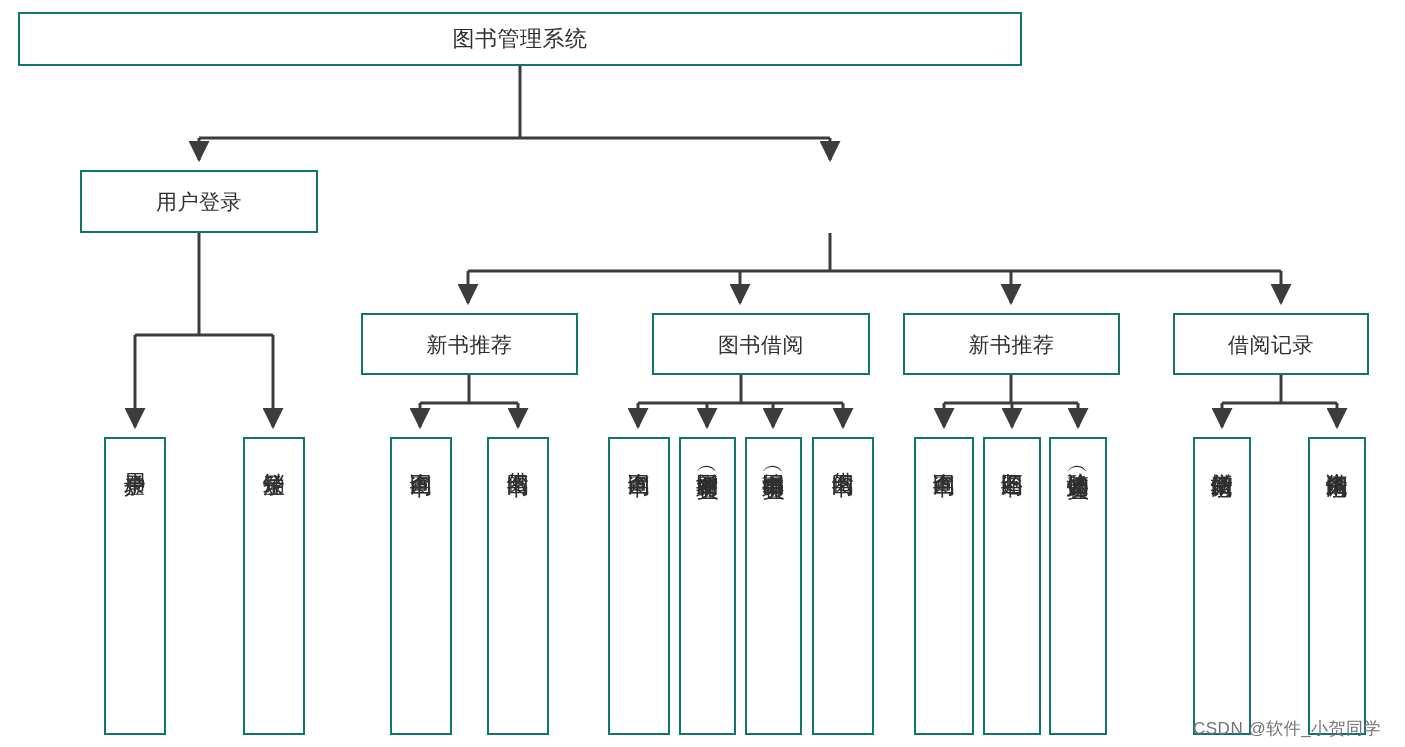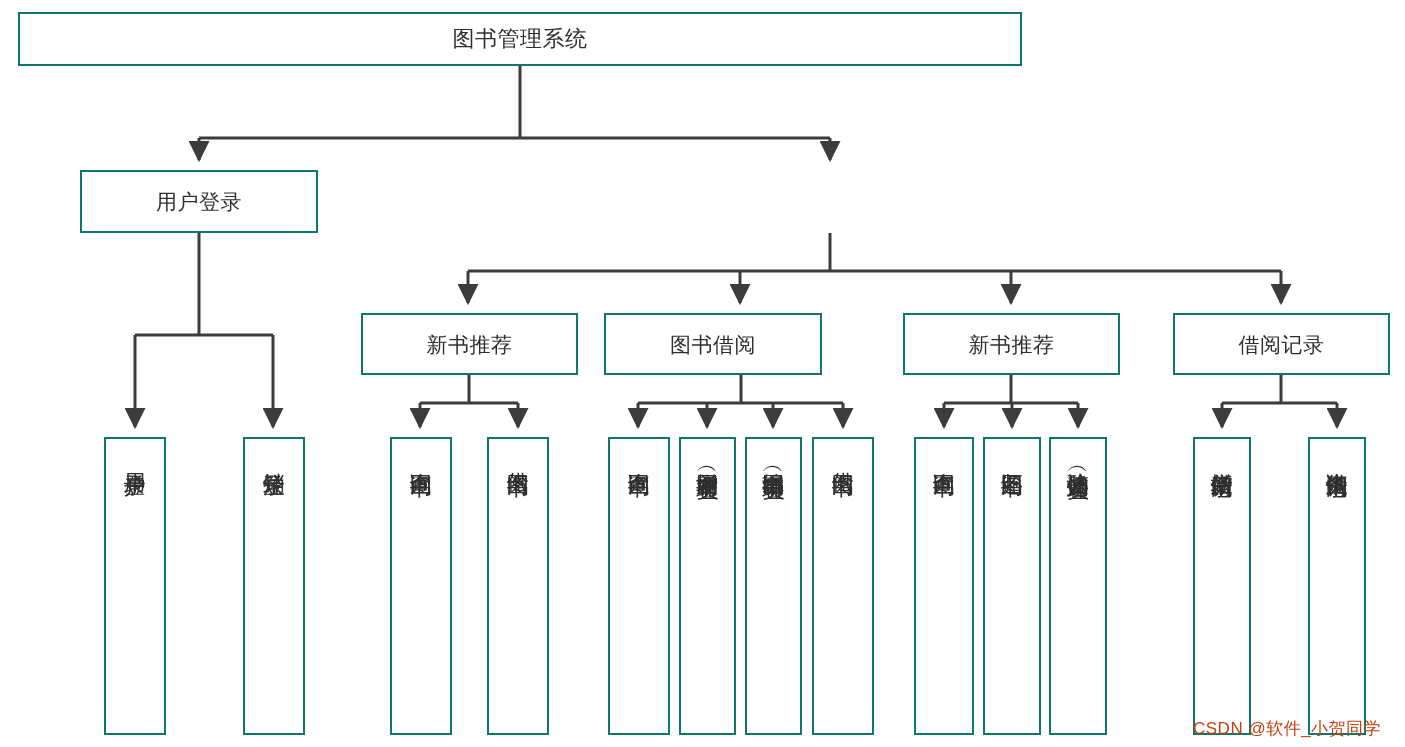--- a/index.html
+++ b/index.html
@@ -56,21 +56,21 @@
     writing-mode: vertical-rl;
     text-orientation: upright;
     font-size: 22px;
     line-height: 1.06;
     letter-spacing: 1px;
     white-space: nowrap;
   }
   .watermark {
     position: absolute;
     font-size: 17px;
-    color: #c2410c;
+    color: #737373;
     white-space: nowrap;
     z-index: 3;
     letter-spacing: 0.5px;
   }
 </style>
 </head>
 <body>
 
 <div id="canvas">
 
@@ -128,27 +128,27 @@
     <span class="label">图书管理系统</span>
   </div>
 
   <div class="node horiz" style="left:80px; top:170px; width:238px; height:63px;">
     <span class="label">用户登录</span>
   </div>
 
   <div class="node horiz" style="left:361px; top:313px; width:217px; height:62px;">
     <span class="label">新书推荐</span>
   </div>
-  <div class="node horiz" style="left:604px; top:313px; width:218px; height:62px;">
+  <div class="node horiz" style="left:652px; top:313px; width:218px; height:62px;">
     <span class="label">图书借阅</span>
   </div>
   <div class="node horiz" style="left:903px; top:313px; width:217px; height:62px;">
     <span class="label">新书推荐</span>
   </div>
-  <div class="node horiz" style="left:1173px; top:313px; width:217px; height:62px;">
+  <div class="node horiz" style="left:1173px; top:313px; width:196px; height:62px;">
     <span class="label">借阅记录</span>
   </div>
 
   <div class="node vert" style="left:104px; top:437px; width:62px; height:298px;">
     <span class="label">用户登录</span>
   </div>
   <div class="node vert" style="left:243px; top:437px; width:62px; height:298px;">
     <span class="label">注销登录</span>
   </div>
   <div class="node vert" style="left:390px; top:437px; width:62px; height:298px;">

